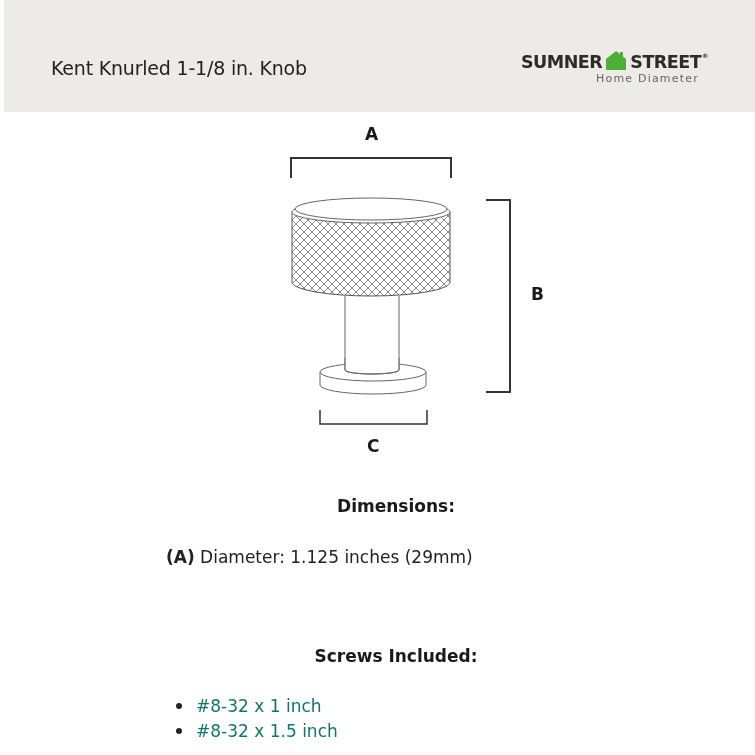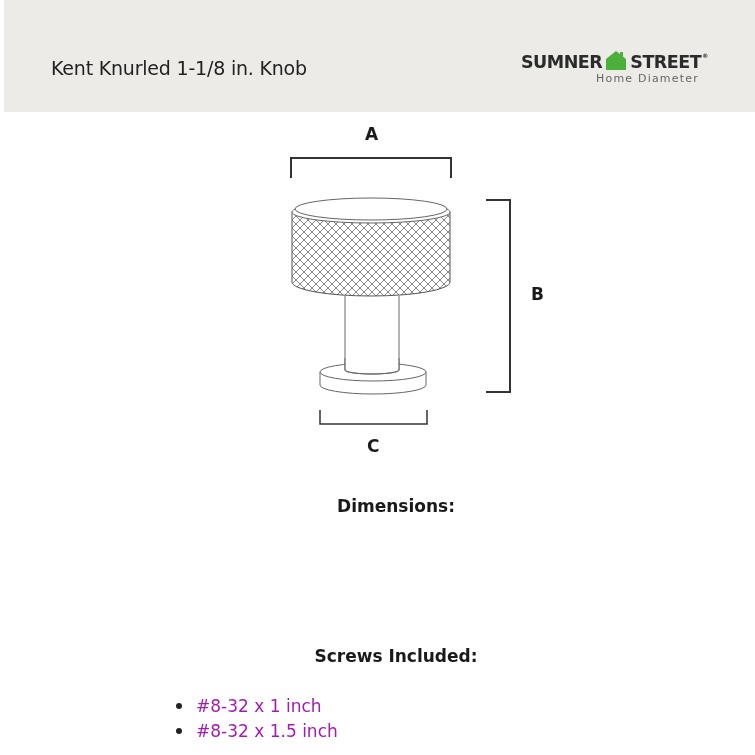--- a/index.html
+++ b/index.html
@@ -36,21 +36,21 @@
     position: absolute; left: 0; width: 792px; top: 496px; text-align: center;
     font-family: "DejaVu Sans", sans-serif; font-weight: bold; font-size: 17px; color: #1a1a1a;
   }
   .dims-list { position: absolute; left: 166px; top: 545px; font-family: "DejaVu Sans", sans-serif; font-size: 17px; color: #222; }
   .dims-list .row { height: 25px; line-height: 25px; white-space: nowrap; }
   .dims-list .key { font-weight: bold; }
   .screws-heading {
     position: absolute; left: 0; width: 792px; top: 646px; text-align: center;
     font-family: "DejaVu Sans", sans-serif; font-weight: bold; font-size: 17px; color: #1a1a1a;
   }
-  .screws-list { position: absolute; left: 176px; top: 694px; font-family: "DejaVu Sans", sans-serif; font-size: 17px; color: #a21caf; }
+  .screws-list { position: absolute; left: 176px; top: 694px; font-family: "DejaVu Sans", sans-serif; font-size: 17px; color: #0f766e; }
   .screws-list .item { height: 25px; line-height: 25px; white-space: nowrap; }
   .screws-list .bullet { display: inline-block; width: 6px; height: 6px; border-radius: 50%; background: #222; margin-right: 14px; vertical-align: 3px; }
 </style>
 </head>
 <body>
 
 <div class="header">
   <div class="title">Kent Knurled 1-1/8 in. Knob</div>
   <div class="logo">
     <div class="logo-main">
@@ -94,19 +94,20 @@
     <rect x="345.5" y="358" width="53" height="11" fill="#fff"></rect>
     <path d="M345,358 L345,370 A27,4 0 0 0 399,370 L399,358" stroke="#666" stroke-width="1" fill="none"></path>
   </svg>
   <div class="lbl" style="left:365px;top:12px;">A</div>
   <div class="lbl" style="left:531px;top:172px;">B</div>
   <div class="lbl" style="left:367px;top:324px;">C</div>
 </div>
 
 <div class="dims-heading">Dimensions:</div>
 <div class="dims-list">
+  <div class="row"><span class="key">(A)</span> <span>Diameter: 1.125 inches (29mm)</span></div>
 </div>
 
 <div class="screws-heading">Screws Included:</div>
 <div class="screws-list">
   <div class="item"><span class="bullet"></span><span>#8-32 x 1 inch</span></div>
   <div class="item"><span class="bullet"></span><span>#8-32 x 1.5 inch</span></div>
 </div>
 
 </body></html>

